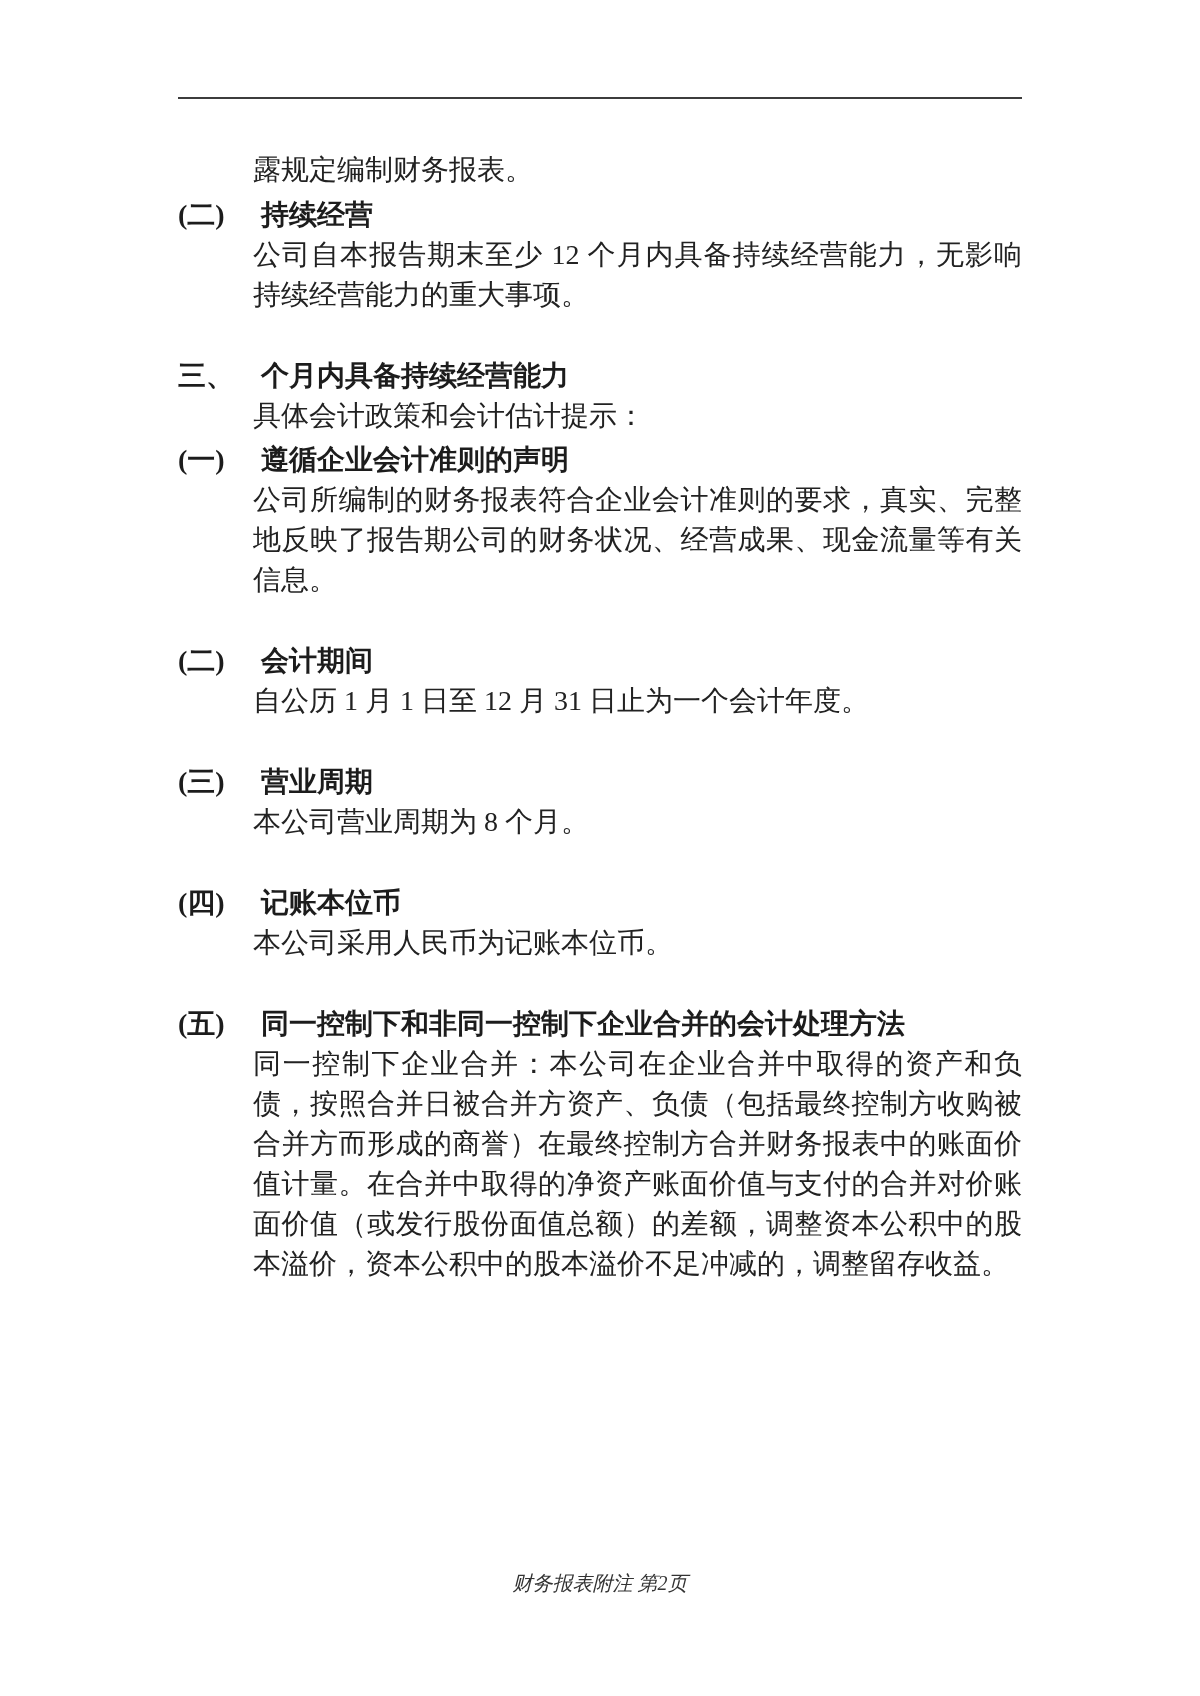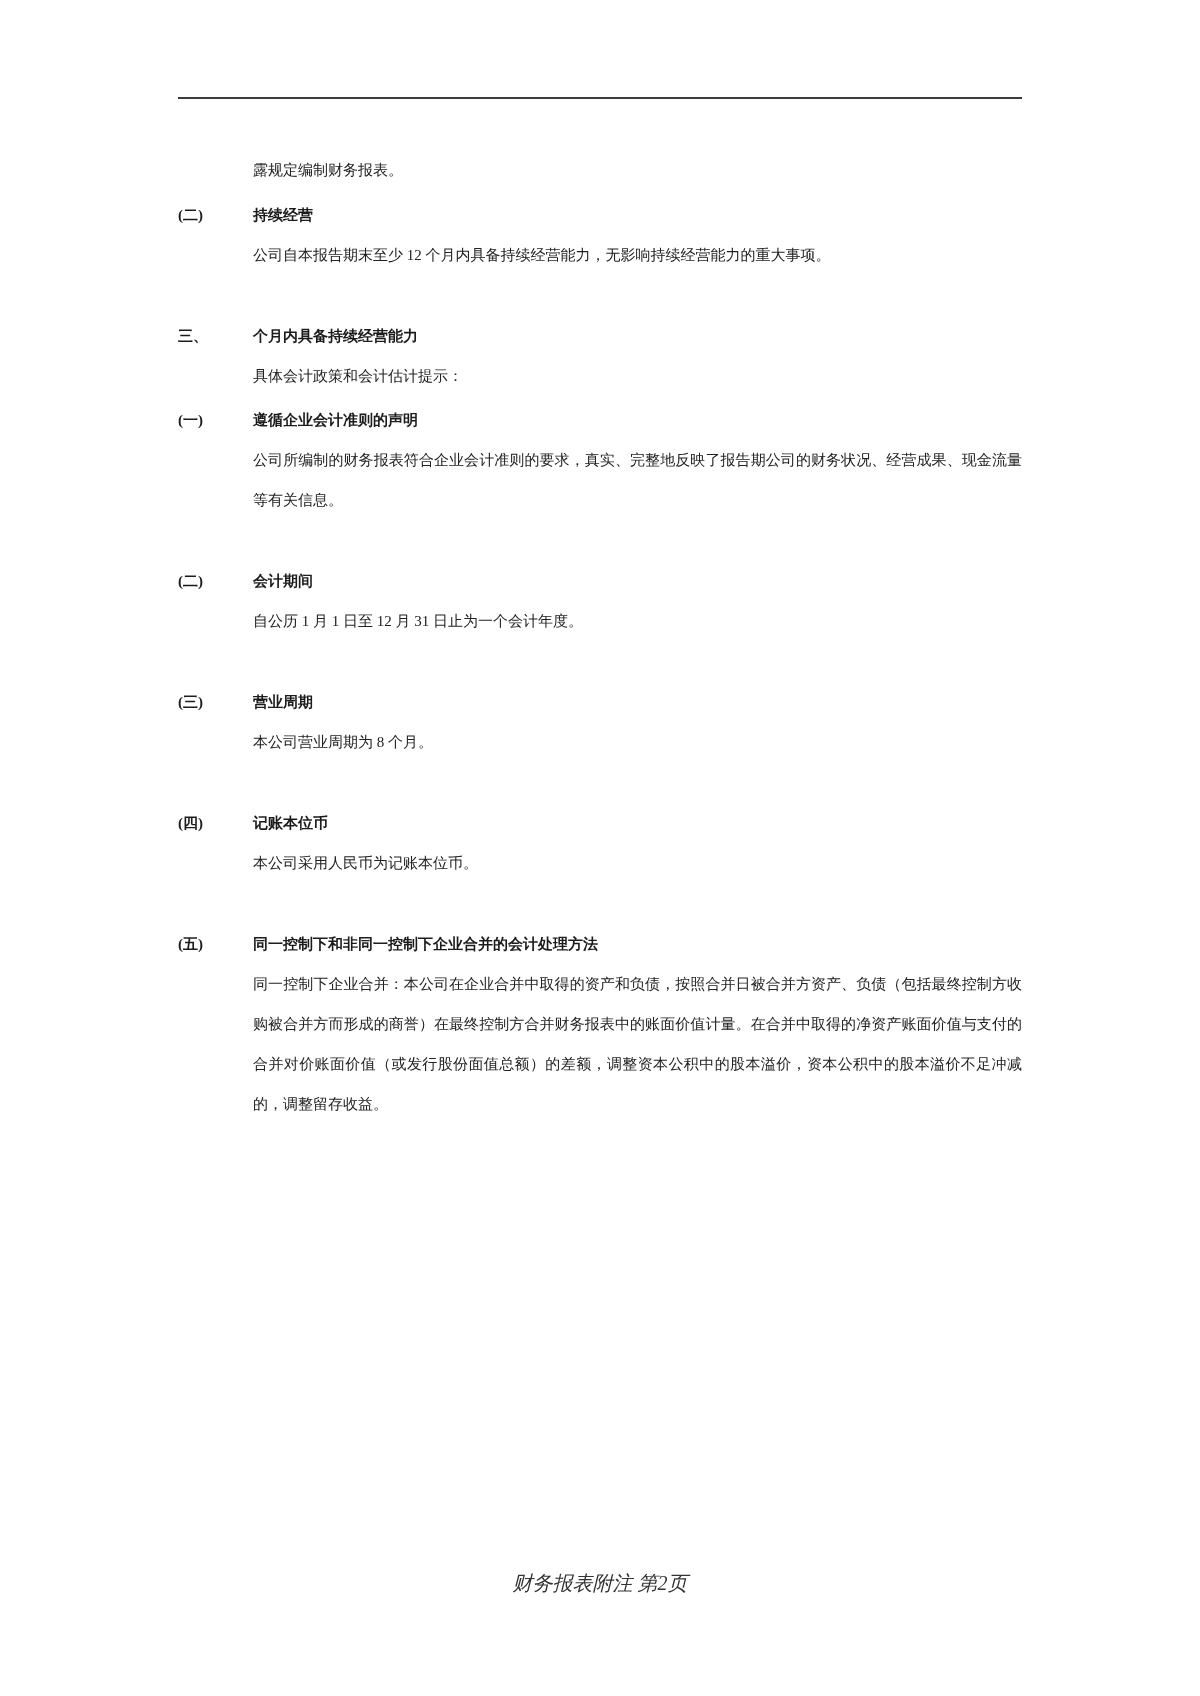--- a/index.html
+++ b/index.html
@@ -22,39 +22,40 @@
     top: 97px;
     width: 844px;
     height: 0;
     border-top: 2px solid #3c3c3c;
   }
   .content {
     position: absolute;
     left: 178px;
     top: 150px;
     width: 844px;
-    font-size: 15px;
+    font-size: 28px;
     line-height: 40px;
   }
   .para {
     margin: 0 0 0 75px;
     width: 769px;
     text-align: justify;
   }
   .sec-head {
     display: flex;
     font-weight: 700;
     color: #1c1c1c;
   }
   .sec-num {
     width: 75px;
     flex-shrink: 0;
   }
   .sec-title {
     flex: 1;
+    margin-left: 8px;
   }
   .gap-wide  { margin-top: 41px; }
   .gap-tight { margin-top: 5px;  }
   .gap-hair  { margin-top: 4px;  }
   .page-footer {
     position: absolute;
     left: 0;
     top: 1563px;
     width: 1200px;
     text-align: center;

